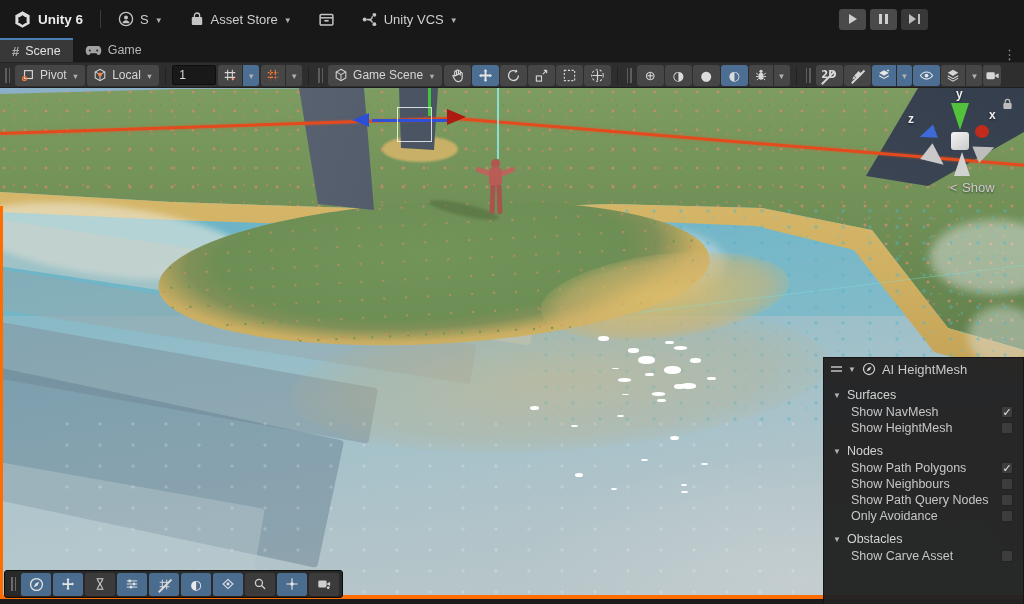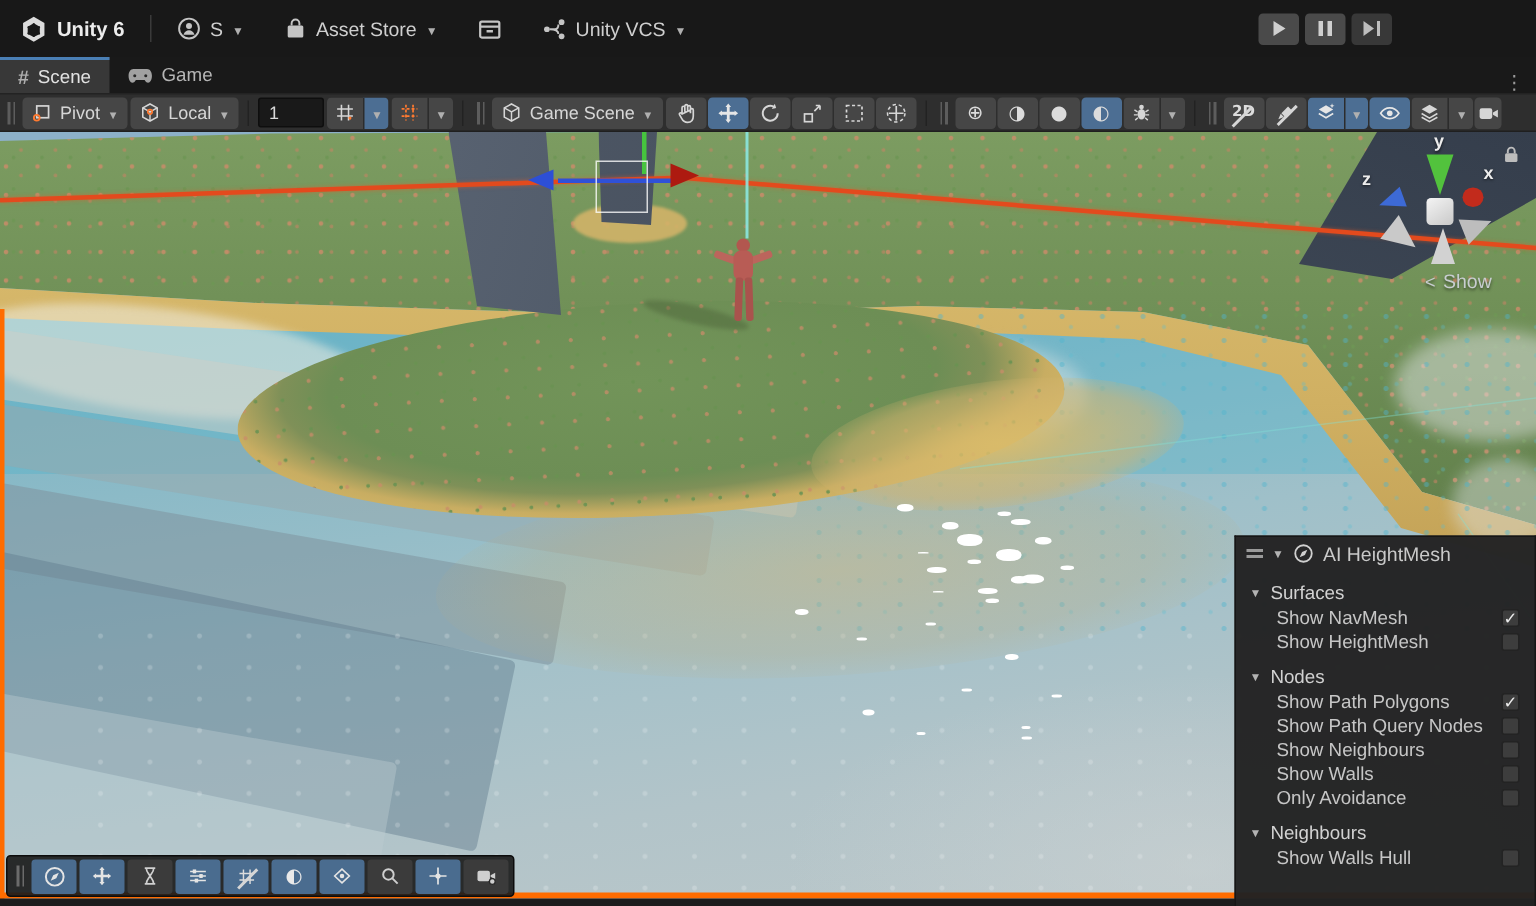--- a/index.html
+++ b/index.html
@@ -648,39 +648,35 @@
 
     <div class="np-sec">
       <span class="np-fold">▼</span>
       <span>Nodes</span>
     </div>
     <div class="np-row">
       <span>Show Path Polygons</span>
       <span class="cb">✓</span>
     </div>
     <div class="np-row">
-      <span>Show Path Query Nodes</span>
-      <span class="cb"></span>
-    </div>
-    <div class="np-row">
       <span>Show Neighbours</span>
       <span class="cb"></span>
     </div>
     <div class="np-row">
-      <span>Show Walls</span>
+      <span>Show Path Query Nodes</span>
       <span class="cb"></span>
     </div>
     <div class="np-row">
       <span>Only Avoidance</span>
       <span class="cb"></span>
     </div>
 
     <div class="np-sec">
       <span class="np-fold">▼</span>
-      <span>Neighbours</span>
+      <span>Obstacles</span>
     </div>
     <div class="np-row">
-      <span>Show Walls Hull</span>
+      <span>Show Carve Asset</span>
       <span class="cb"></span>
     </div>
   </div>
 
 </div>
 
 </body></html>

